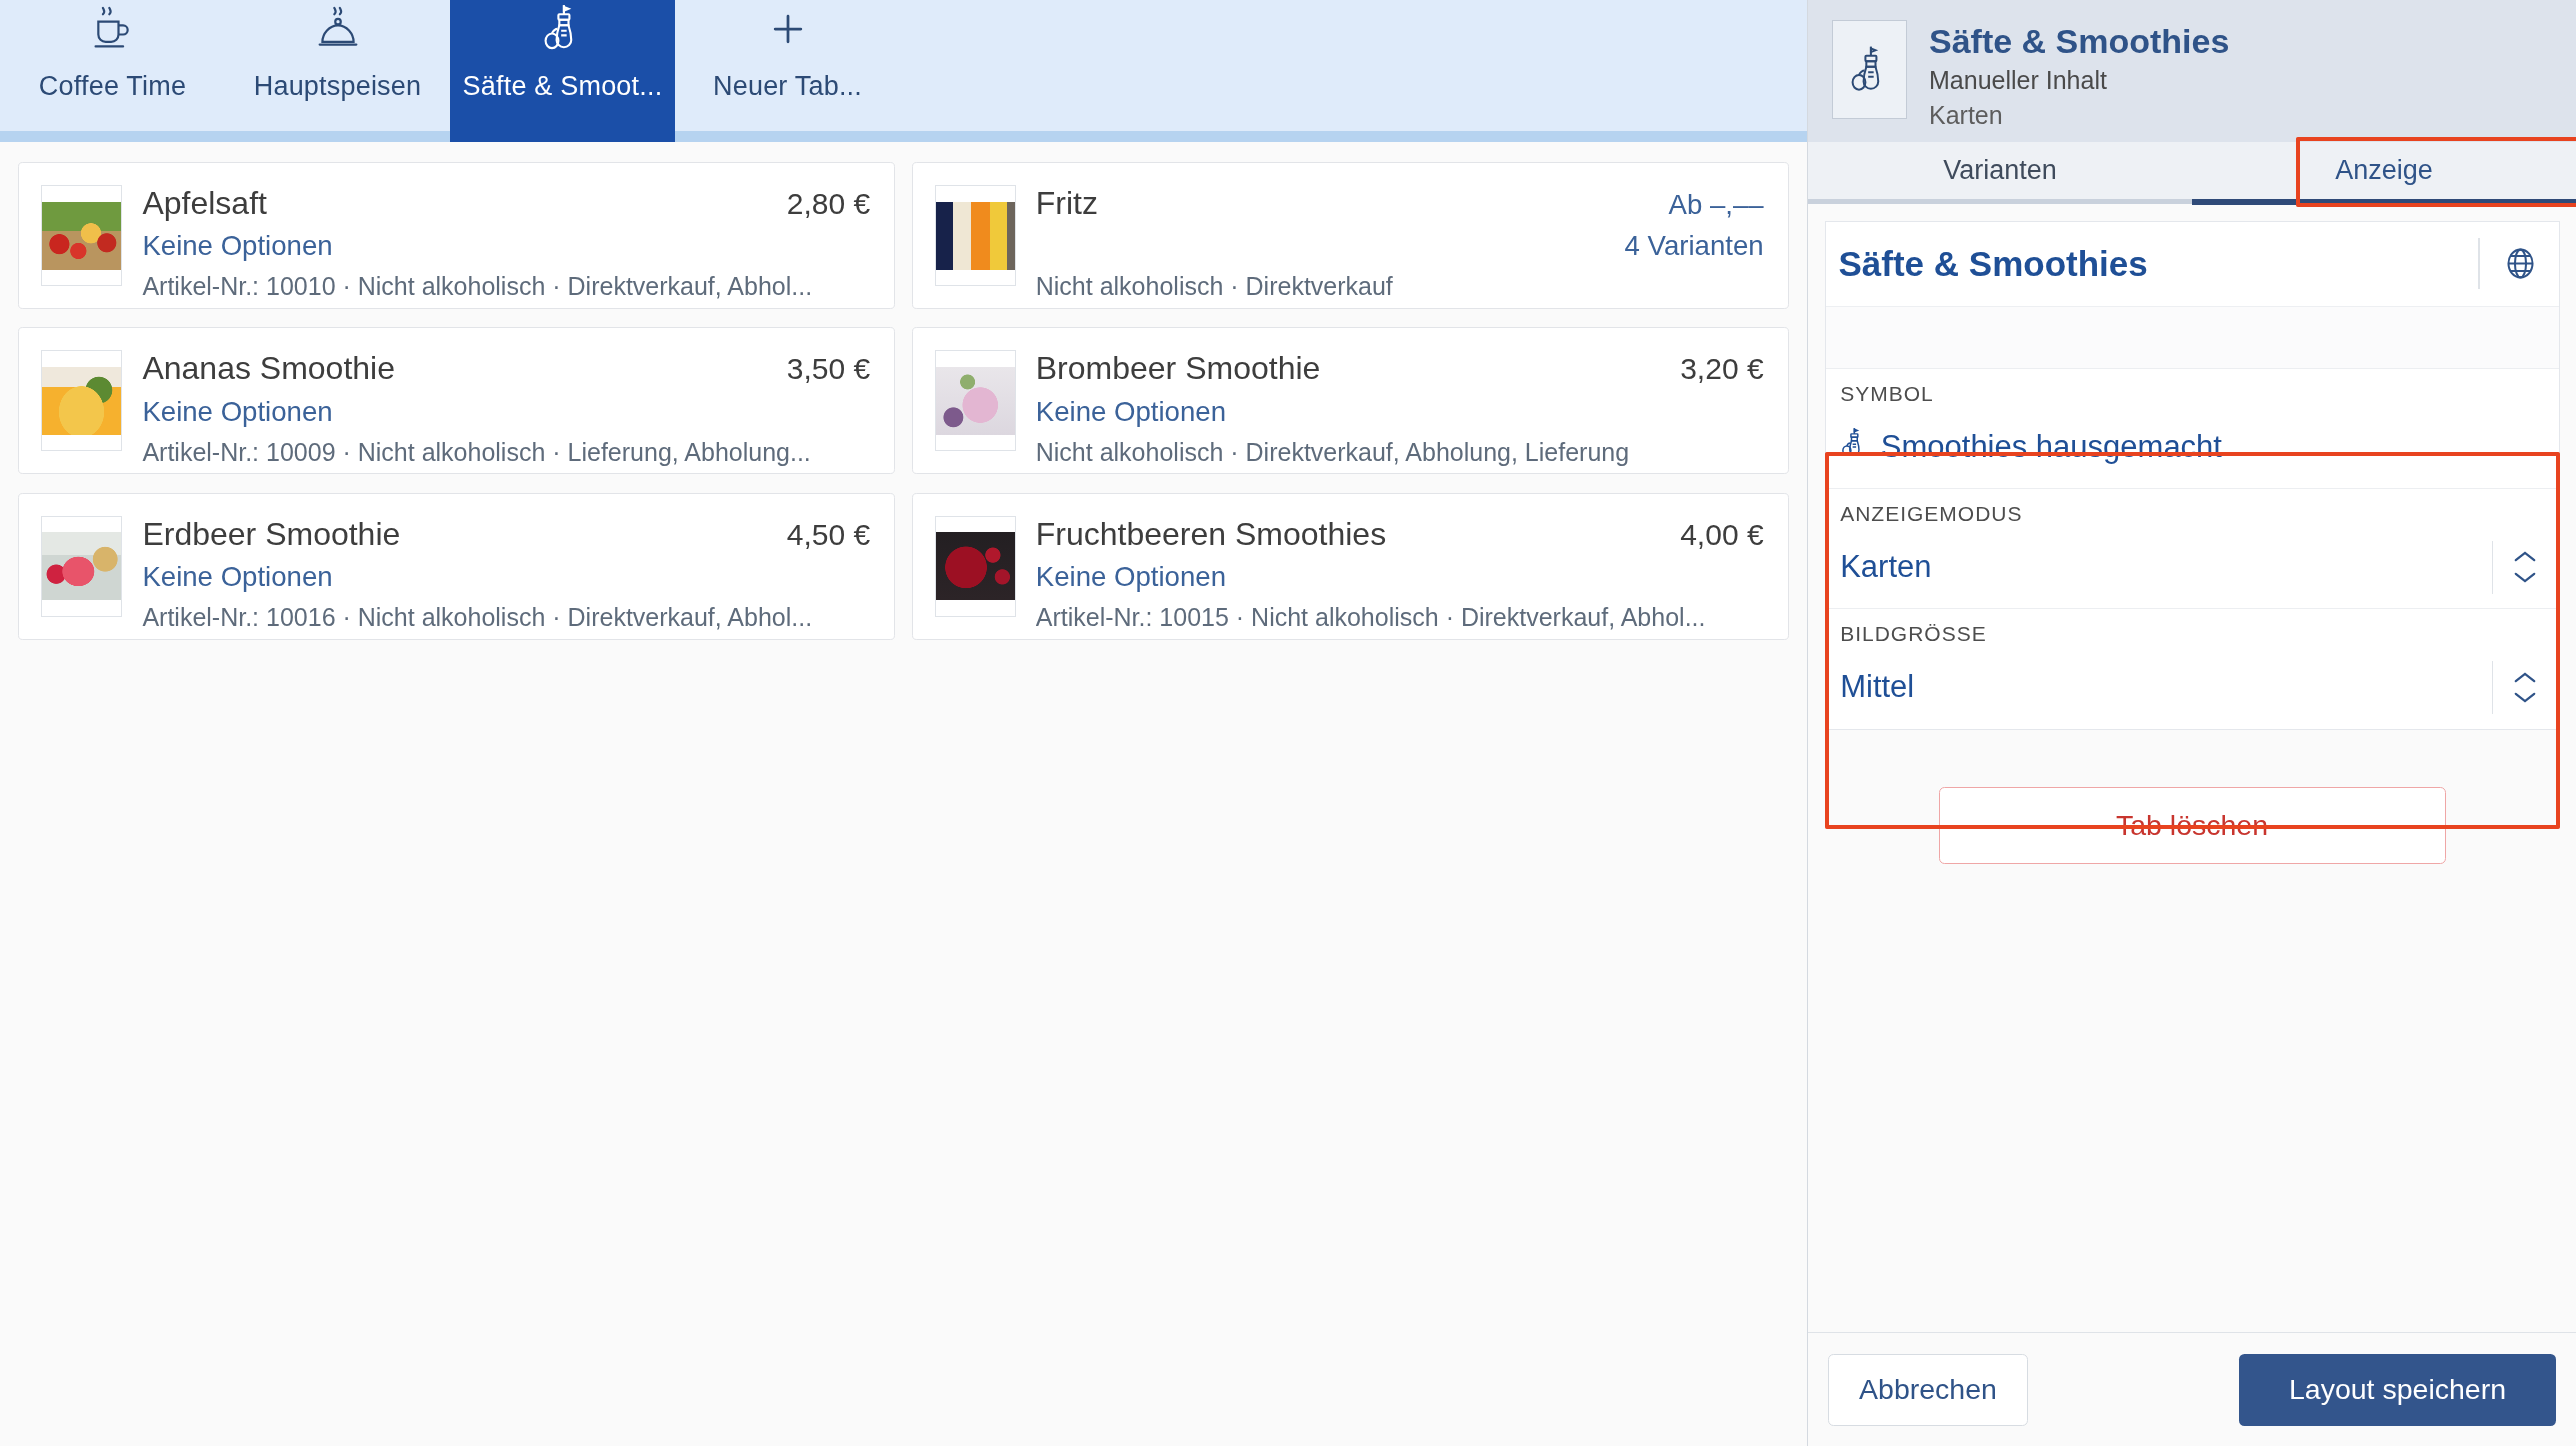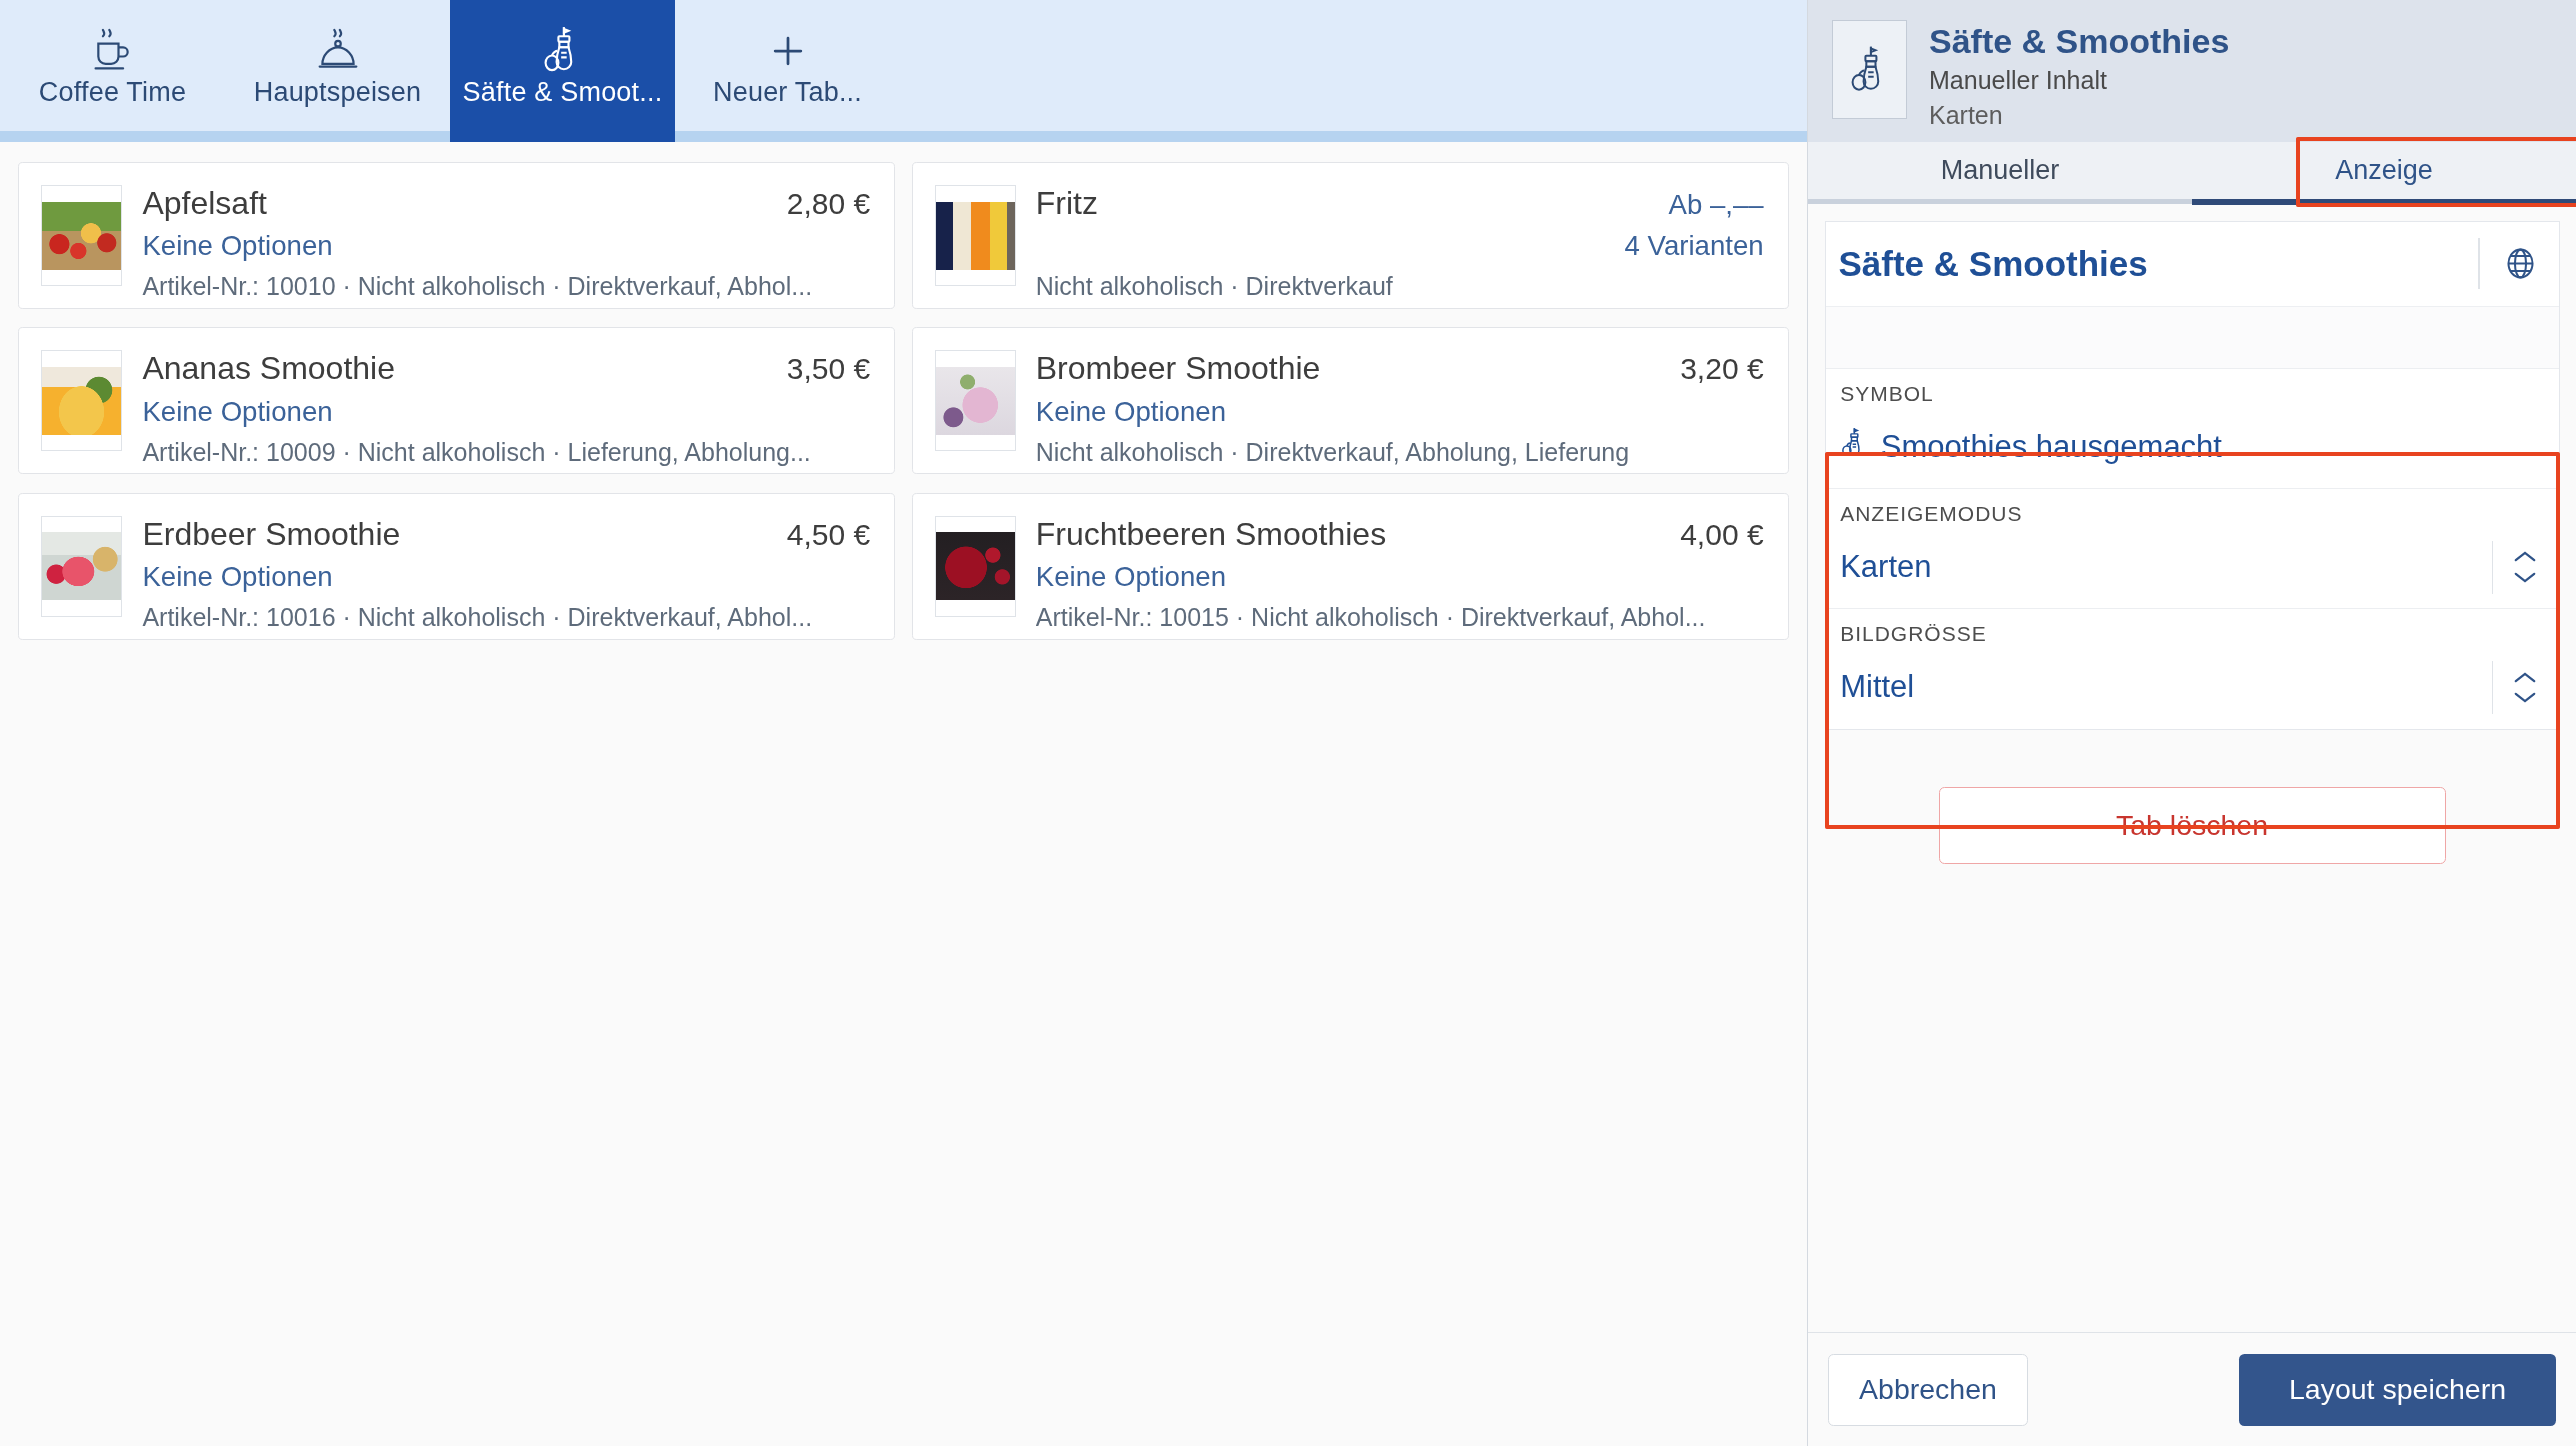--- a/index.html
+++ b/index.html
@@ -40,22 +40,22 @@
     position: absolute;
     left: 0; right: 0; bottom: 0;
     height: 11px;
     background: #b6d3f0;
   }
   .tab {
     width: 225px;
     display: flex;
     flex-direction: column;
     align-items: center;
-    justify-content: center;
-    gap: 2px;
+    justify-content: flex-start;
+    gap: 18px;
     color: #2c4a75;
     position: relative;
     z-index: 2;
     cursor: pointer;
     padding-bottom: 13px;
   }
   .tab.active {
     background: #1b4fa8;
     color: #ffffff;
   }
@@ -528,21 +528,21 @@
       </div>
       <div class="rp-header-texts">
         <div class="rp-title">Säfte &amp; Smoothies</div>
         <div class="rp-subtitle">Manueller Inhalt</div>
         <div class="rp-subsub">Karten</div>
       </div>
     </div>
 
     <div class="rp-tabs">
       <div class="rp-tab">
-        <span>Manueller</span>
+        <span>Varianten</span>
       </div>
       <div class="rp-tab active">
         <span>Anzeige</span>
       </div>
       <div class="anno" id="anno-tab"></div>
     </div>
 
     <div class="rp-scroll">
 
       <div class="form-card">

